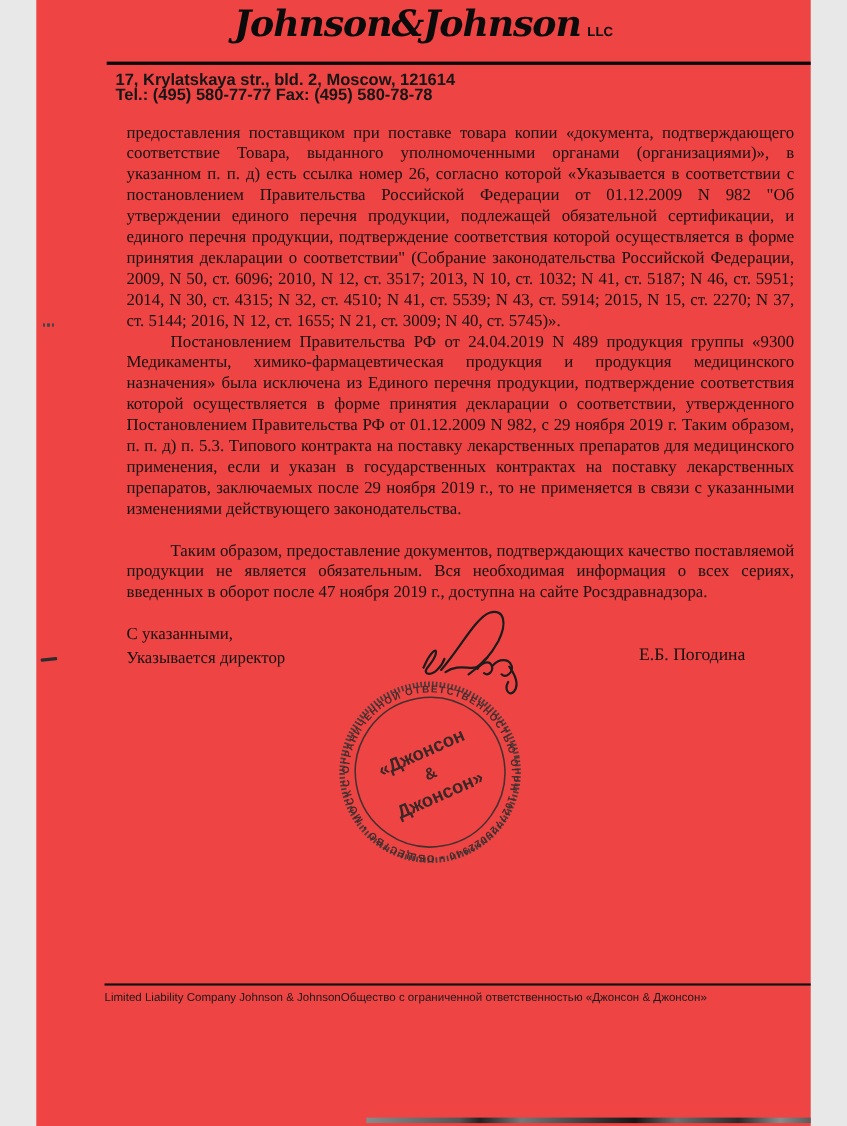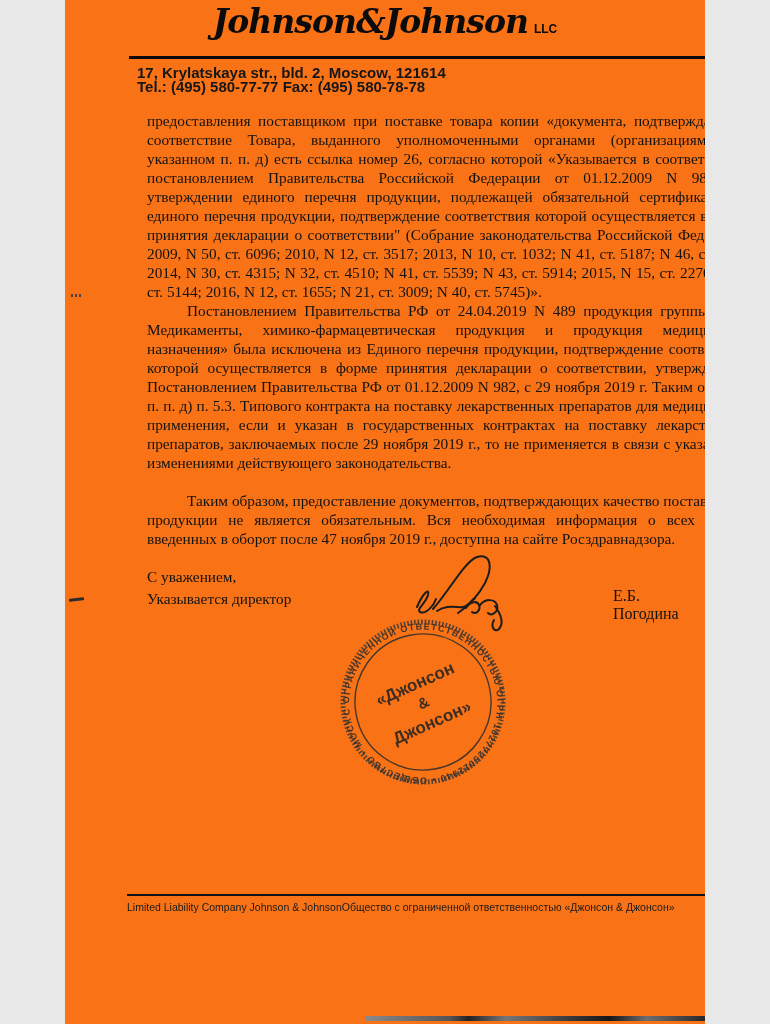--- a/index.html
+++ b/index.html
@@ -1,17 +1,17 @@
 <!DOCTYPE html>
 <html><head>
 <meta charset="utf-8">
 <style>
   html,body{margin:0;padding:0;background:#e8e8e8;}
   .page{
-    position:relative;width:640px;height:1024px;background:#f97316;
+    position:relative;width:704px;height:1024px;background:#ef4444;
     margin:0 auto;overflow:hidden;
     font-family:"Liberation Serif", serif;color:#121212;
   }
   
   .logo-row{position:absolute;top:2px;left:0;right:0;text-align:center;white-space:nowrap;}
   .logo-script{
     font-family:"DejaVu Serif", serif;font-style:italic;font-weight:700;
     font-size:33px;letter-spacing:-1px;color:#0b0b0b;
   }
   .logo-suffix{
@@ -75,21 +75,21 @@
     </div>
   </div>
 
   <div class="body-text">
     <p><span>предоставления поставщиком при поставке товара копии «документа, подтверждающего соответствие Товара, выданного уполномоченными органами (организациями)», в указанном п. п. д) есть ссылка номер 26, согласно которой </span><span class="it">«Указывается в соответствии с постановлением Правительства Российской Федерации от 01.12.2009 N 982 "Об утверждении единого перечня продукции, подлежащей обязательной сертификации, и единого перечня продукции, подтверждение соответствия которой осуществляется в форме принятия декларации о соответствии" (Собрание законодательства Российской Федерации, 2009, N 50, ст. 6096; 2010, N 12, ст. 3517; 2013, N 10, ст. 1032; N 41, ст. 5187; N 46, ст. 5951; 2014, N 30, ст. 4315; N 32, ст. 4510; N 41, ст. 5539; N 43, ст. 5914; 2015, N 15, ст. 2270; N 37, ст. 5144; 2016, N 12, ст. 1655; N 21, ст. 3009; N 40, ст. 5745)».</span></p>
     <p class="p-indent">Постановлением Правительства РФ от 24.04.2019 N 489 продукция группы «9300 Медикаменты, химико-фармацевтическая продукция и продукция медицинского назначения» была исключена из Единого перечня продукции, подтверждение соответствия которой осуществляется в форме принятия декларации о соответствии, утвержденного Постановлением Правительства РФ от 01.12.2009 N 982, с 29 ноября 2019 г. Таким образом, п. п. д) п. 5.3. Типового контракта на поставку лекарственных препаратов для медицинского применения, если и указан в государственных контрактах на поставку лекарственных препаратов, заключаемых после 29 ноября 2019 г., то не применяется в связи с указанными изменениями действующего законодательства.</p>
     <p class="p-indent gap-before">Таким образом, предоставление документов, подтверждающих качество поставляемой продукции не является обязательным. Вся необходимая информация о всех сериях, введенных в оборот после 47 ноября 2019 г., доступна на сайте Росздравнадзора.</p>
   </div>
 
   <div class="closing">
-    <div>С уважением,</div>
+    <div>С указанными,</div>
     <div>Указывается директор</div>
   </div>
 
   <svg class="signature-svg" width="125" height="85" viewBox="0 0 125 85">
     <g fill="none" stroke="#1c1c1c" stroke-width="2" stroke-linecap="round">
       <path d="M14,56 C20,42 27,36 25,44 C23,52 13,58 17,61 C23,64 31,54 33,48"></path>
       <path d="M30,58 C46,40 62,10 74,6 C88,2 90,16 82,32 C75,45 64,56 55,62"></path>
       <path d="M34,60 C44,53 54,57 60,56 C66,55 68,49 72,47"></path>
       <path d="M63,57 C67,51 74,49 76,54 C78,59 73,64 69,61"></path>
       <path d="M77,54 C83,47 92,48 94,54 C96,60 89,66 85,62"></path>

